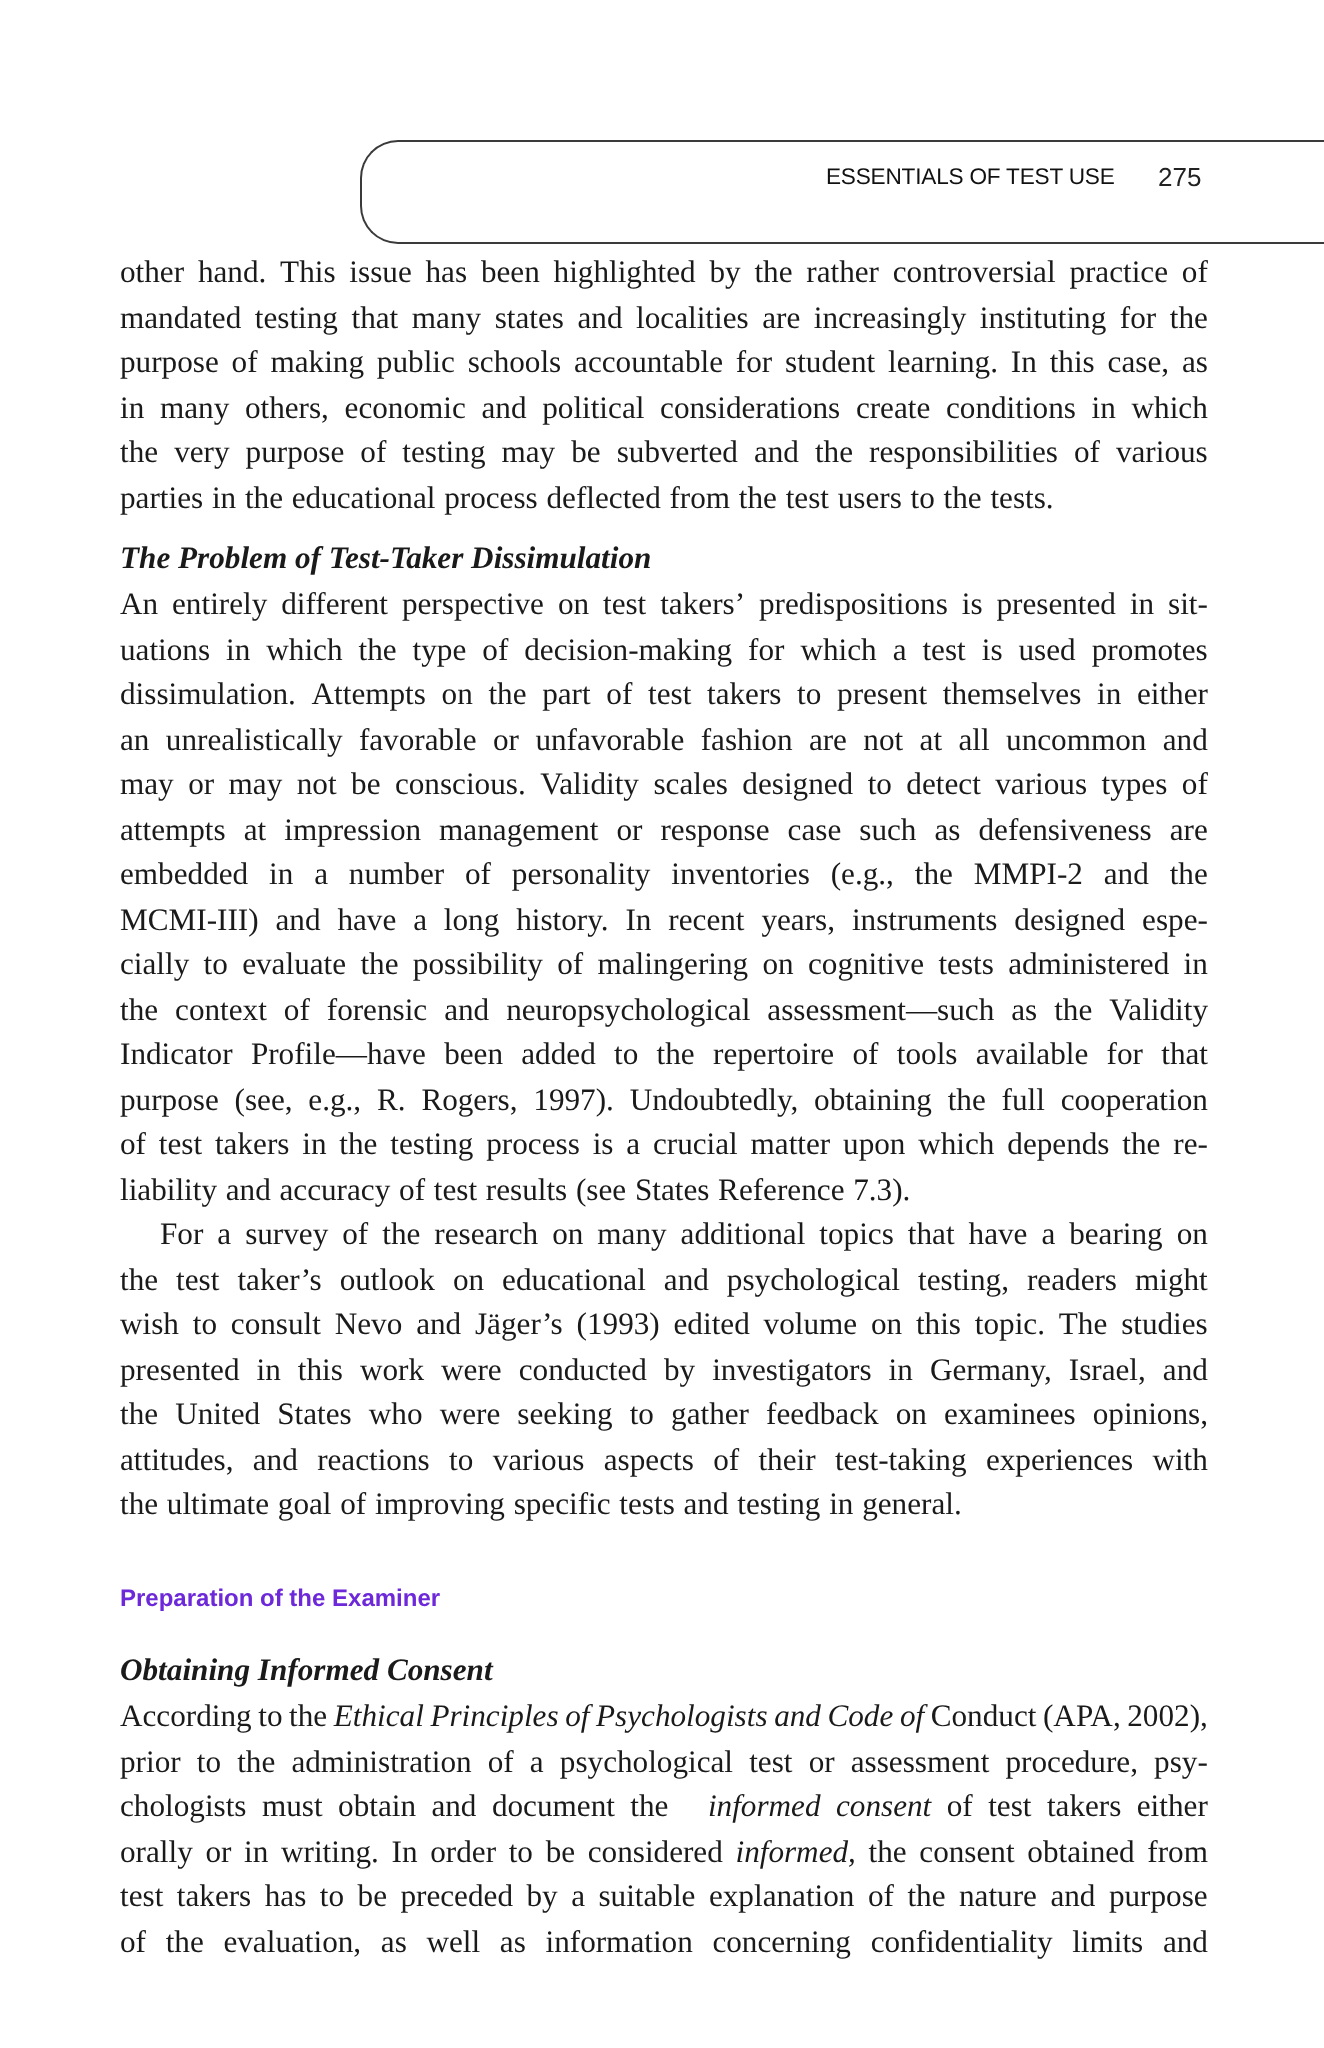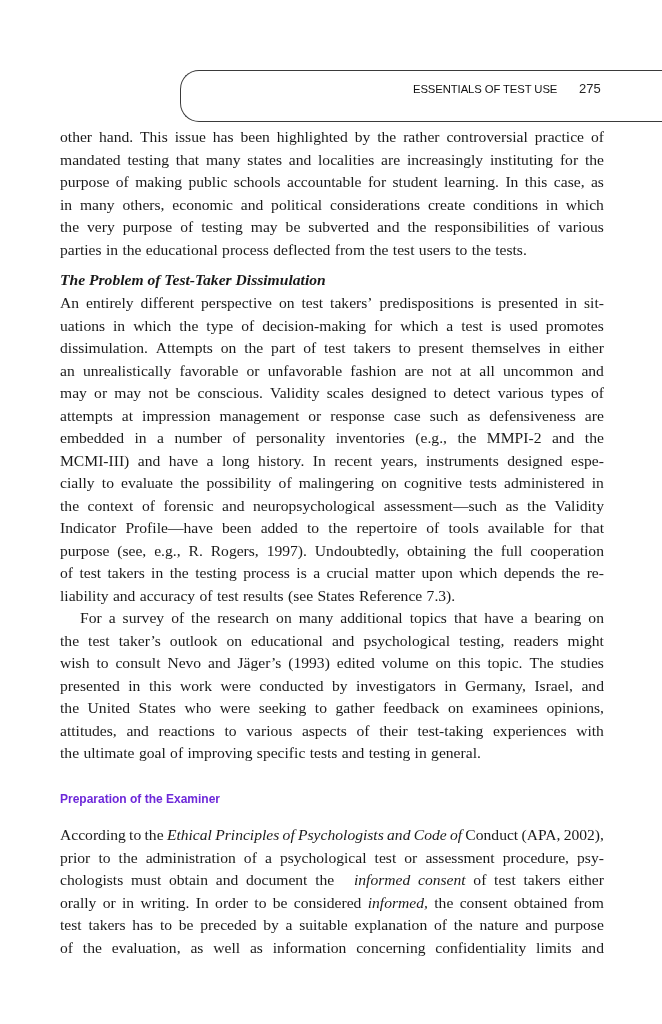--- a/index.html
+++ b/index.html
@@ -477,20 +477,21 @@
       <span class="w">and</span>
       <span class="w">testing</span>
       <span class="w">in</span>
       <span class="w">general.</span>
     </div>
 </div>
 
 <div class="section-head">Preparation of the Examiner</div>
 
 <div class="text-block" style="top:824px;">
+  <div class="subhead">Obtaining Informed Consent</div>
   <div class="jline">
       <span class="w">According</span>
       <span class="w">to</span>
       <span class="w">the</span>
       <span class="w" style="font-style: italic;">Ethical</span>
       <span class="w" style="font-style: italic;">Principles</span>
       <span class="w" style="font-style: italic;">of</span>
       <span class="w" style="font-style: italic;">Psychologists</span>
       <span class="w" style="font-style: italic;">and</span>
       <span class="w" style="font-style: italic;">Code</span>

